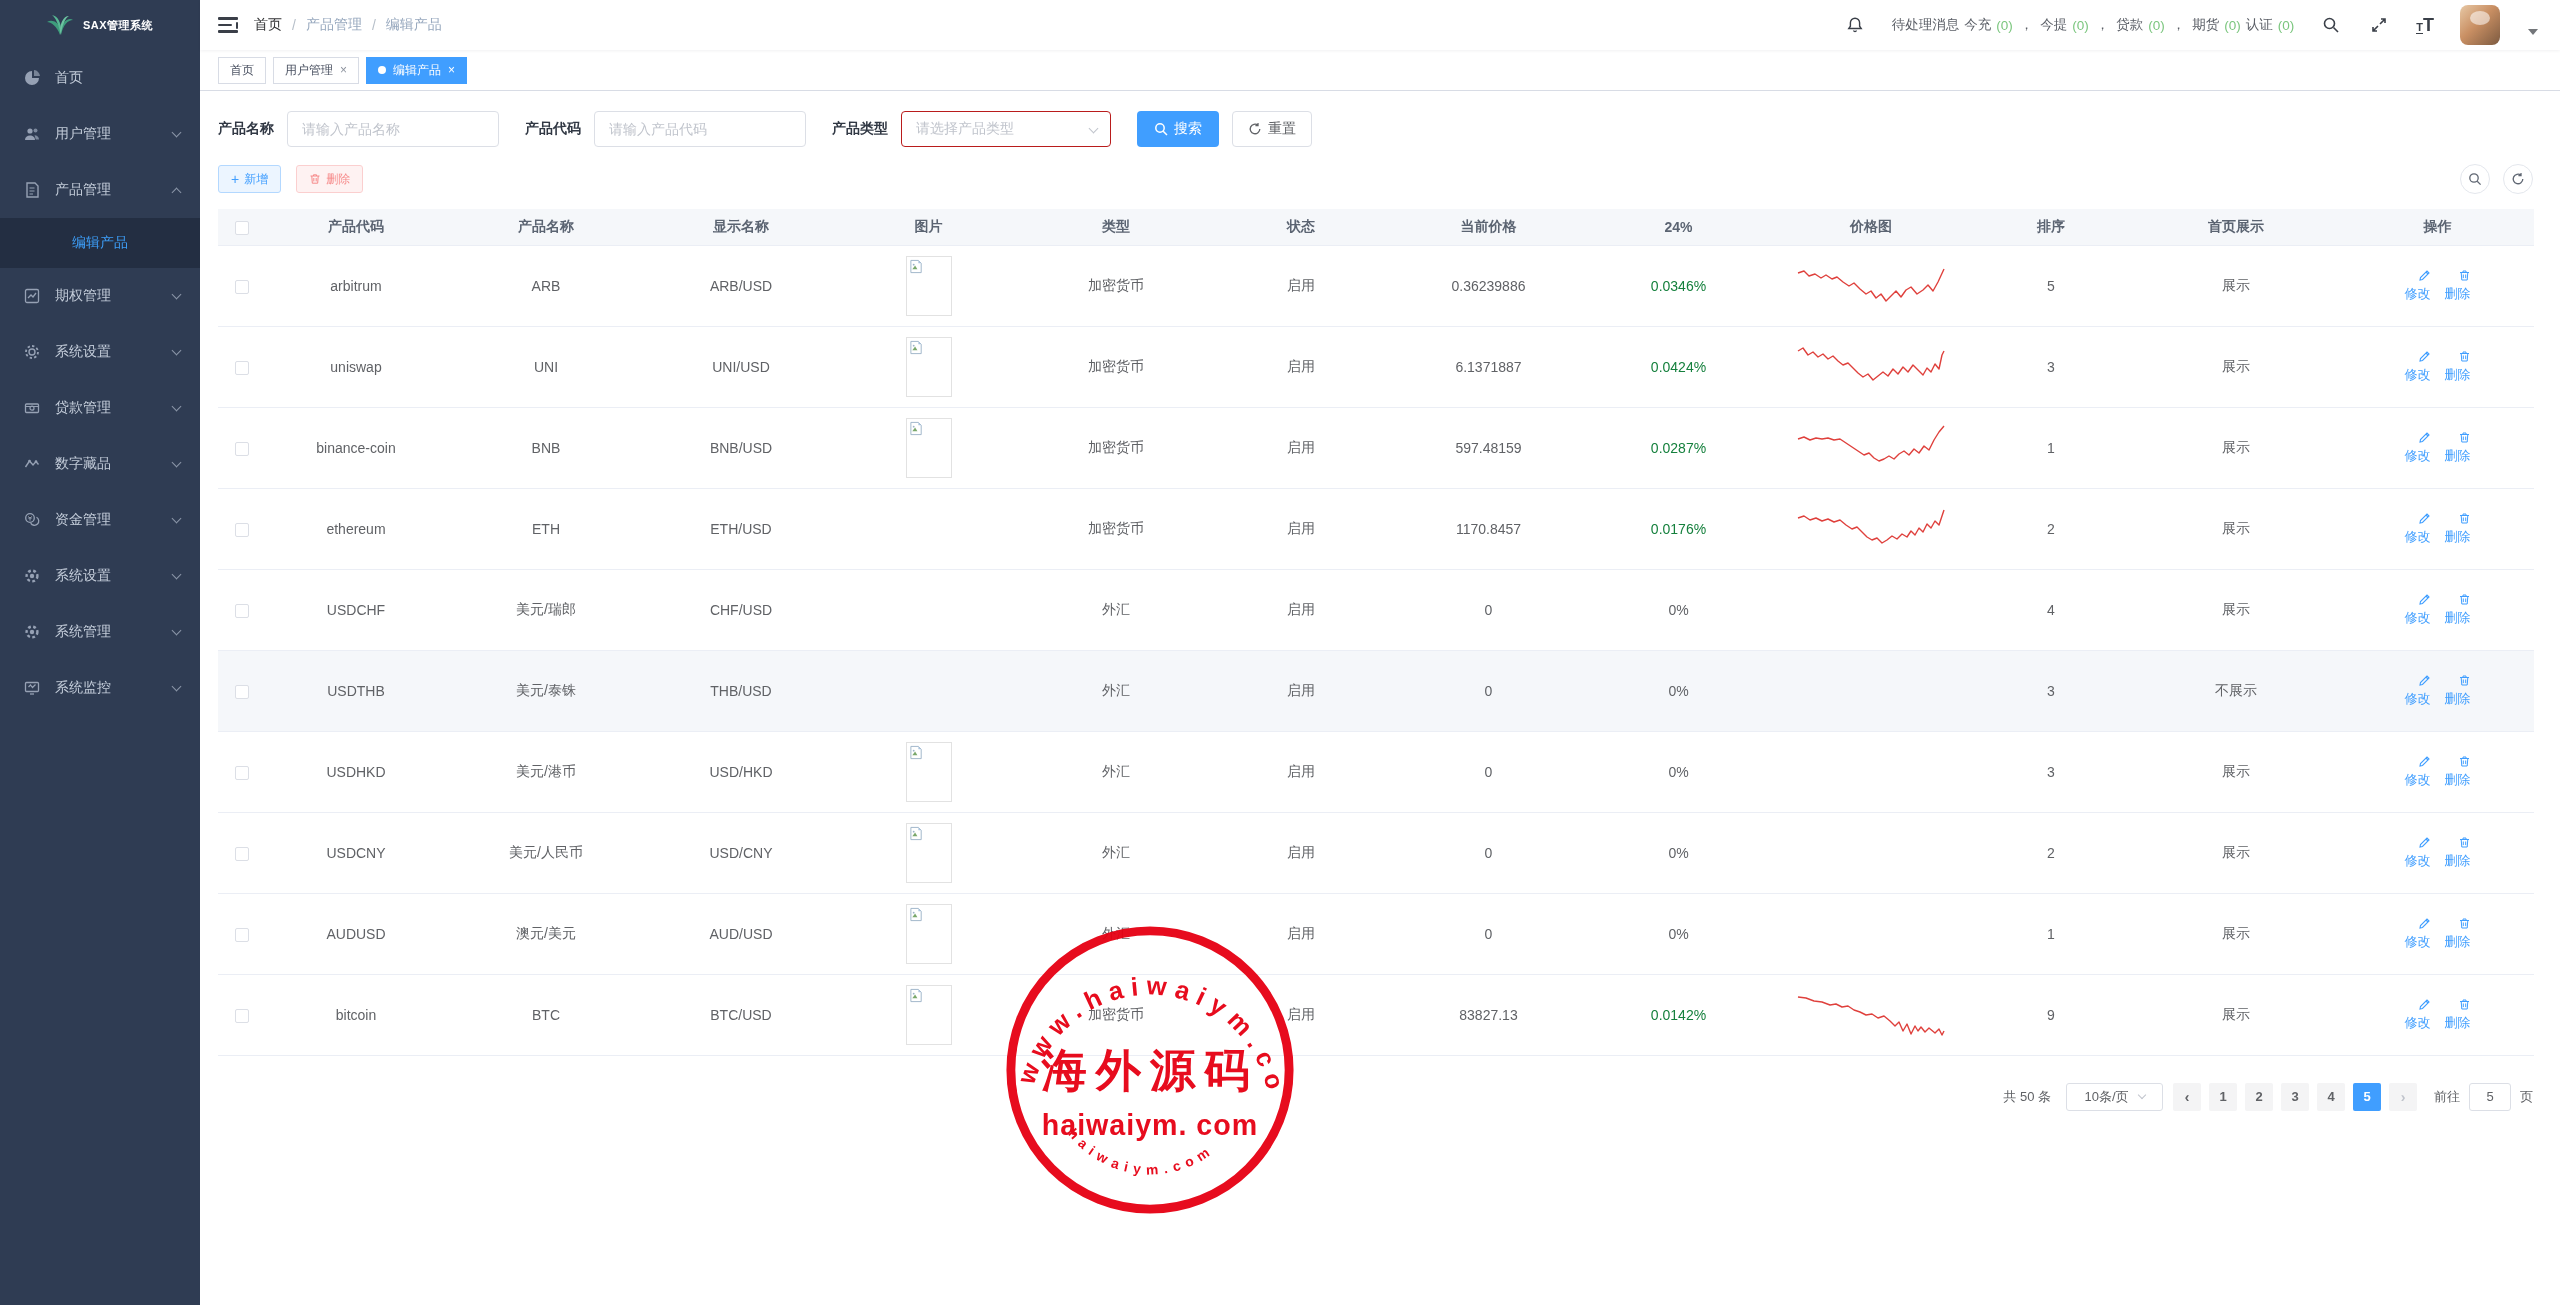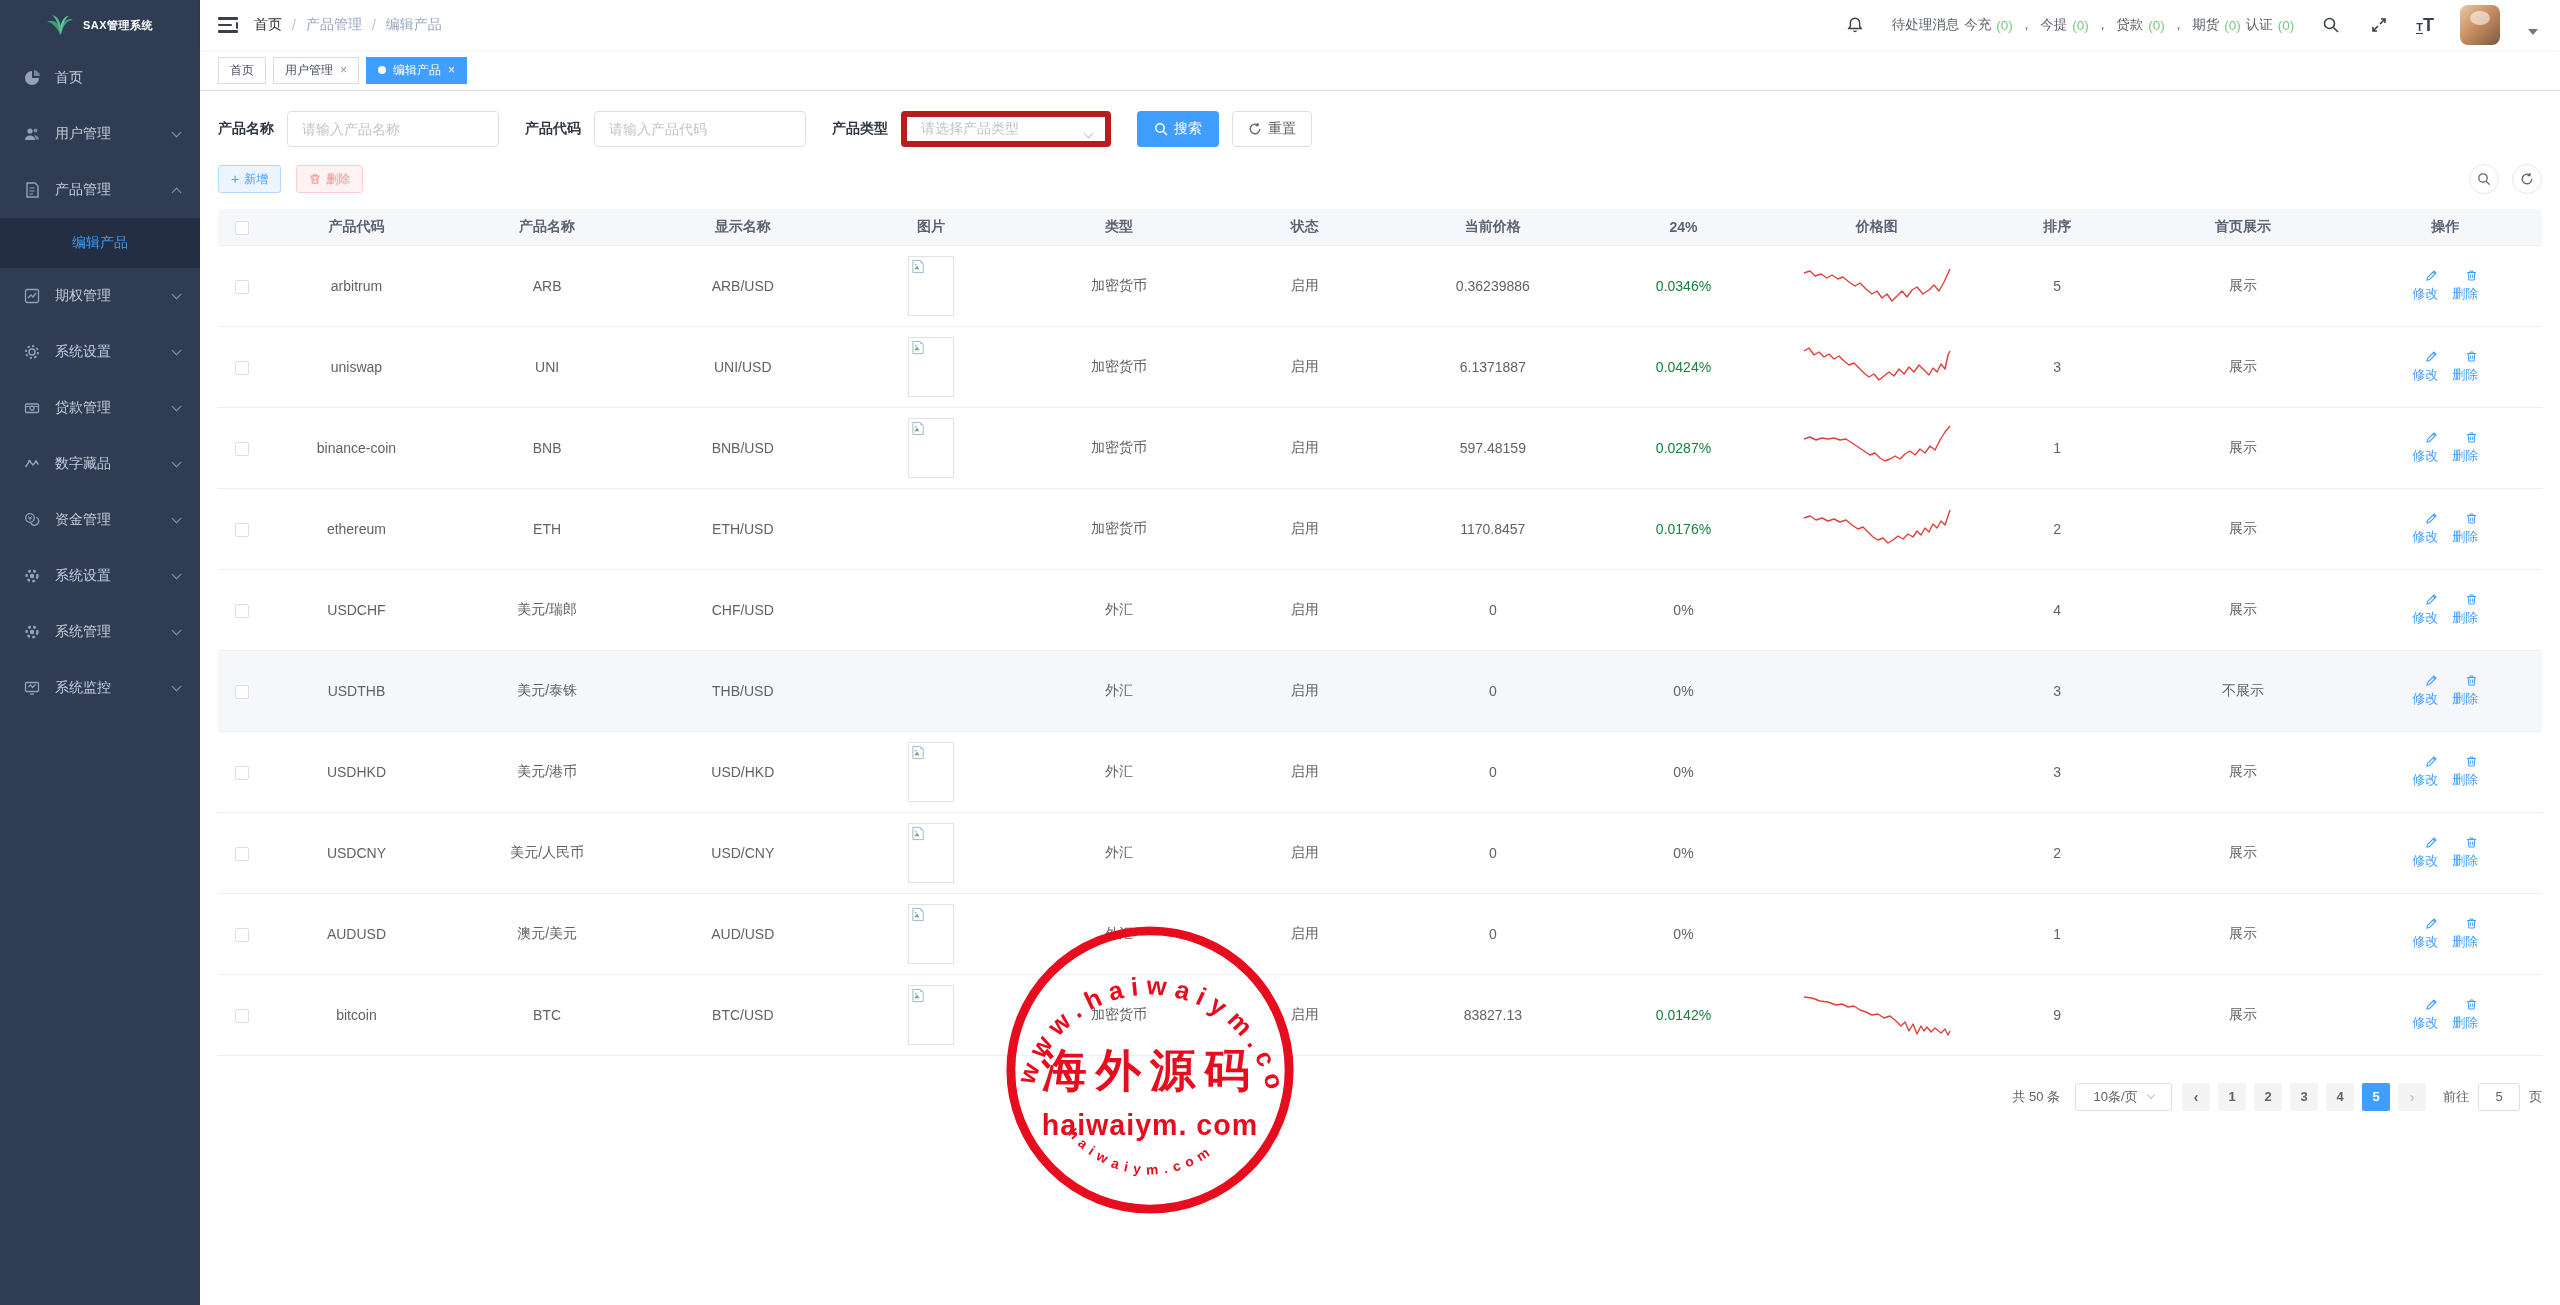--- a/index.html
+++ b/index.html
@@ -46,28 +46,28 @@
   .avatar::after { content:""; position:absolute; left:10px; top:6px; width:20px; height:14px; border-radius:50%; background:rgba(255,255,255,.55); }
   .caret-down { width:0; height:0; border-left:5px solid transparent; border-right:5px solid transparent; border-top:6px solid #73767a; margin-left:2px; margin-top:14px; cursor:pointer; }
 
   .tabbar { height:41px; display:flex; align-items:center; gap:7px; padding-left:18px; background:#fff; border-bottom:1px solid #d8dce5; }
   .tag { height:27px; display:inline-flex; align-items:center; padding:0 11px; border:1px solid #d8dce5; background:#fff; font-size:12px; color:#495060; cursor:pointer; white-space:nowrap; }
   .tag .close { margin-left:7px; font-size:12px; color:#8d939e; line-height:1; }
   .tag.active { background:#409eff; border-color:#409eff; color:#fff; }
   .tag.active .dot { width:8px; height:8px; background:#fff; border-radius:50%; margin-right:7px; }
   .tag.active .close { color:#fff; }
 
-  .content { padding:15px 18px 0 18px; flex:1; position:relative; }
+  .content { padding:15px 27px 0 18px; flex:1; position:relative; }
 
   
   .filter { display:flex; align-items:center; margin-top:5px; }
   .f-label { font-weight:700; color:#313844; margin-right:13px; white-space:nowrap; }
   .f-input { width:212px; height:36px; border:1px solid #dcdfe6; border-radius:4px; padding:0 14px; font-size:14px; color:#606266; margin-right:26px; outline:none; font-family:inherit; }
   .f-input::placeholder { color:#c0c4cc; }
-  .f-select { width:210px; height:36px; border:6px solid #b91c1c; border-radius:4px; padding:0 30px 0 14px; display:flex; align-items:center; color:#c0c4cc; position:relative; margin-right:26px; cursor:pointer; }
+  .f-select { width:210px; height:36px; border:1px solid #b91c1c; border-radius:4px; padding:0 30px 0 14px; display:flex; align-items:center; color:#c0c4cc; position:relative; margin-right:26px; cursor:pointer; }
   .f-select .chev2 { position:absolute; right:13px; top:13px; width:7px; height:7px; border-right:1.4px solid #c0c4cc; border-bottom:1.4px solid #c0c4cc; transform:rotate(45deg); }
   .btn { height:36px; border-radius:4px; font-size:14px; display:inline-flex; align-items:center; gap:6px; cursor:pointer; border:none; font-family:inherit; }
   .btn-search { background:#409eff; color:#fff; padding:0 17px; margin-right:13px; }
   .btn-reset { background:#fff; color:#606266; border:1px solid #dcdfe6; padding:0 15px; }
   .btn svg { width:14px; height:14px; }
 
   
   .toolbar { display:flex; align-items:center; margin-top:17px; }
   .btn-mini { height:28px; border-radius:3px; font-size:12px; display:inline-flex; align-items:center; gap:5px; padding:0 12px; cursor:pointer; border:1px solid; font-family:inherit; }
   .btn-add { background:#ecf5ff; border-color:#b3d8ff; color:#409eff; }

